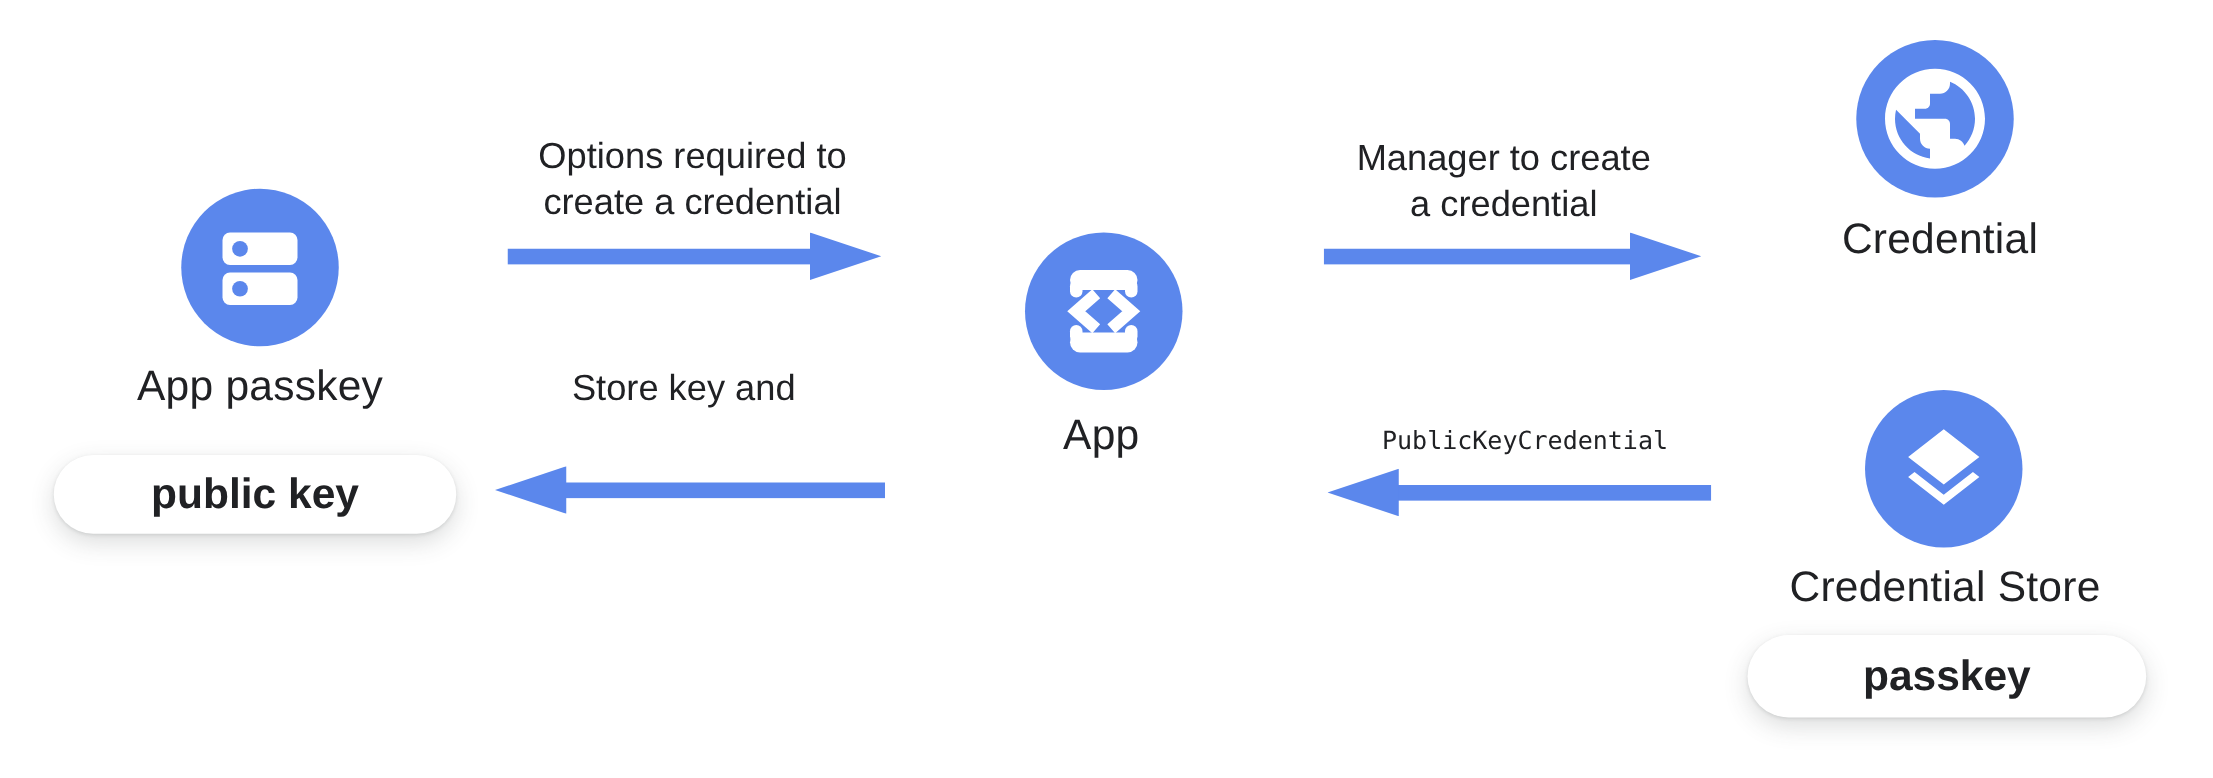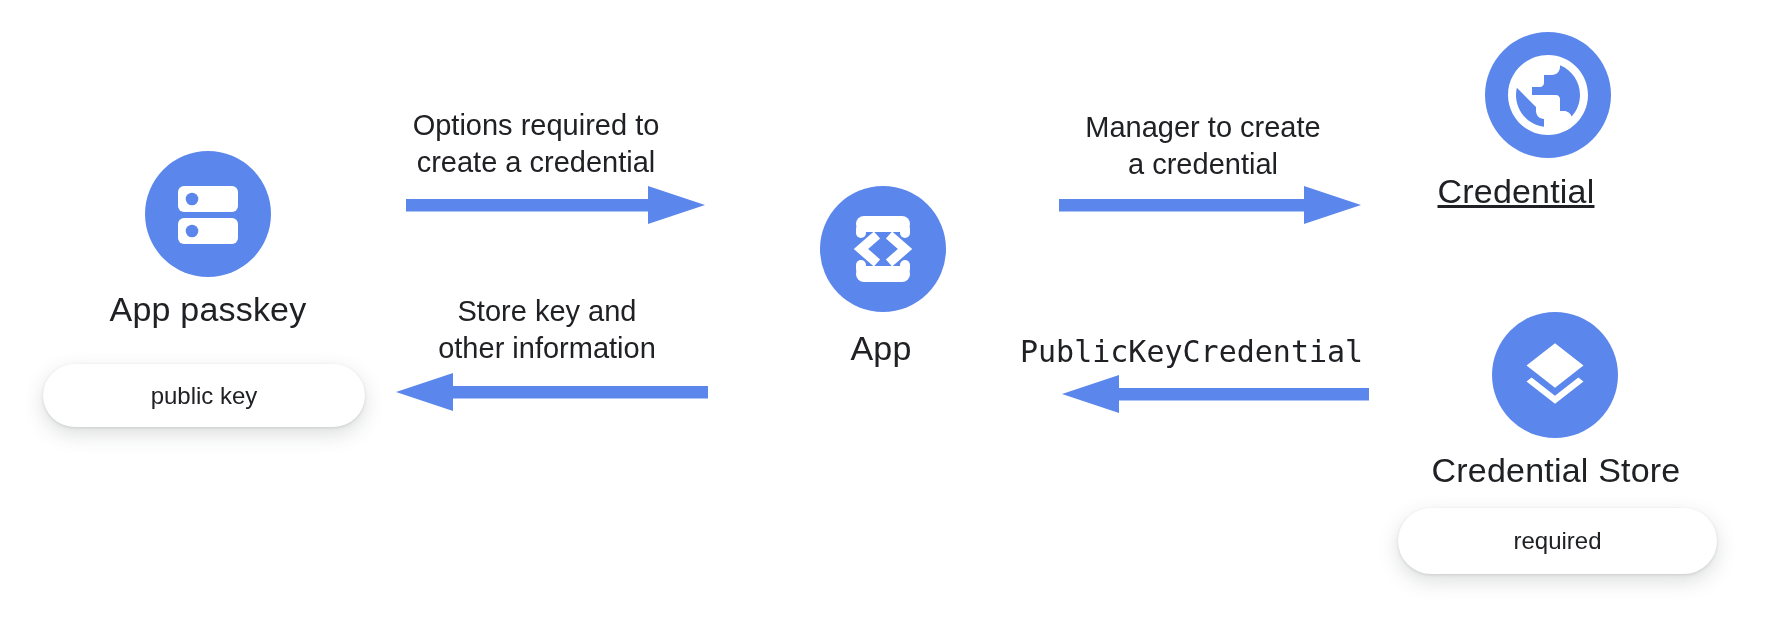--- a/index.html
+++ b/index.html
@@ -45,37 +45,37 @@
     width: 400px;
     text-align: center;
     font-size: 29px;
     font-weight: 400;
     line-height: 37px;
     color: var(--text);
   }
   .flow-text-mono {
     position: absolute;
     width: 400px;
-    text-align: left;
+    text-align: center;
     font-family: "DejaVu Sans Mono", monospace;
-    font-size: 30px;
+    font-size: 20px;
     font-weight: 400;
     line-height: 36px;
     color: var(--text);
     white-space: nowrap;
   }
   .pill {
     position: absolute;
     background: var(--pill_bg);
     border-radius: 999px;
     display: flex;
     align-items: center;
     justify-content: center;
-    font-size: 24px;
-    font-weight: 400;
+    font-size: 34px;
+    font-weight: 700;
     color: var(--text);
     box-shadow: 0 1px 3px rgba(60,64,67,0.15), 0 7px 20px rgba(60,64,67,0.18);
   }
   .fill-blue { fill: var(--blue); }
   .fill-white { fill: #ffffff; }
   .stroke-white { stroke: #ffffff; fill: none; }
   svg { display: block; }
 </style>
 </head>
 <body>
@@ -88,32 +88,31 @@
       <rect class="fill-white" x="33" y="67" width="60" height="26" rx="6"></rect>
       <circle class="fill-blue" cx="47" cy="48" r="6.3"></circle>
       <circle class="fill-blue" cx="47" cy="80" r="6.3"></circle>
     </svg>
   </div>
   <div class="node-label" style="left:8px; top:289px;">App passkey</div>
   <div class="pill" style="left:43px; top:364px; width:322px; height:63px;">
     <span>public key</span>
   </div>
 
-  <div class="flow-text" style="left:336px; top:107px;">
+  <div class="flow-text" style="left:354px; top:107px;">
     <div>Options required to</div>
     <div>create a credential</div>
   </div>
   <svg class="abs" style="left:406px; top:186px;" width="299" height="38" viewBox="0 0 299 38">
     <rect class="fill-blue" x="0" y="13" width="248" height="12.5"></rect>
     <polygon class="fill-blue" points="242,0 299,19 242,38"></polygon>
   </svg>
 
   <div class="flow-text" style="left:347px; top:293px;">
     <div>Store key and</div>
-    <div>other information</div>
   </div>
   <svg class="abs" style="left:396px; top:373px;" width="312" height="38" viewBox="0 0 312 38">
     <rect class="fill-blue" x="51" y="13" width="261" height="12.5"></rect>
     <polygon class="fill-blue" points="57,0 0,19 57,38"></polygon>
   </svg>
 
   <div class="node-circle" style="left:820px; top:186px;">
     <svg width="126" height="126" viewBox="0 0 126 126">
       <rect class="fill-white" x="36" y="30" width="54" height="16" rx="8"></rect>
       <rect class="fill-white" x="36" y="38" width="10" height="14" rx="5"></rect>
@@ -140,27 +139,27 @@
   <svg class="abs" style="left:1062px; top:375px;" width="307" height="38" viewBox="0 0 307 38">
     <rect class="fill-blue" x="51" y="13" width="256" height="12.5"></rect>
     <polygon class="fill-blue" points="57,0 0,19 57,38"></polygon>
   </svg>
 
   <div class="node-circle" style="left:1485px; top:32px;">
     <svg width="96" height="96" viewBox="0 0 24 24">
       <path class="fill-white" d="M12 2C6.48 2 2 6.48 2 12s4.48 10 10 10 10-4.48 10-10S17.52 2 12 2zm-1 17.93c-3.95-.49-7-3.85-7-7.93 0-.62.08-1.21.21-1.79L9 15v1c0 1.1.9 2 2 2v1.93zm6.9-2.54c-.26-.81-1-1.39-1.9-1.39h-1v-3c0-.55-.45-1-1-1H8v-2h2c.55 0 1-.45 1-1V7h2c1.1 0 2-.9 2-2v-.41c2.93 1.19 5 4.06 5 7.41 0 2.08-.8 3.97-2.1 5.39z"></path>
     </svg>
   </div>
-  <div class="node-label" style="left:1316px; top:171px;text-decoration:underline;">
+  <div class="node-label" style="left:1352px; top:171px;">
     <div>Credential</div>
   </div>
 
   <div class="node-circle" style="left:1492px; top:312px;">
     <svg width="76" height="76" viewBox="0 0 24 24">
       <path class="fill-white" d="M11.99 18.54l-7.37-5.73L3 14.07l9 7 9-7-1.63-1.27-7.38 5.74zM12 16l7.36-5.73L21 9l-9-7-9 7 1.63 1.27L12 16z"></path>
     </svg>
   </div>
   <div class="node-label" style="left:1356px; top:450px;">Credential Store</div>
   <div class="pill" style="left:1398px; top:508px; width:319px; height:66px;">
-    <span>required</span>
+    <span>passkey</span>
   </div>
 
 </div>
 
 </body></html>

